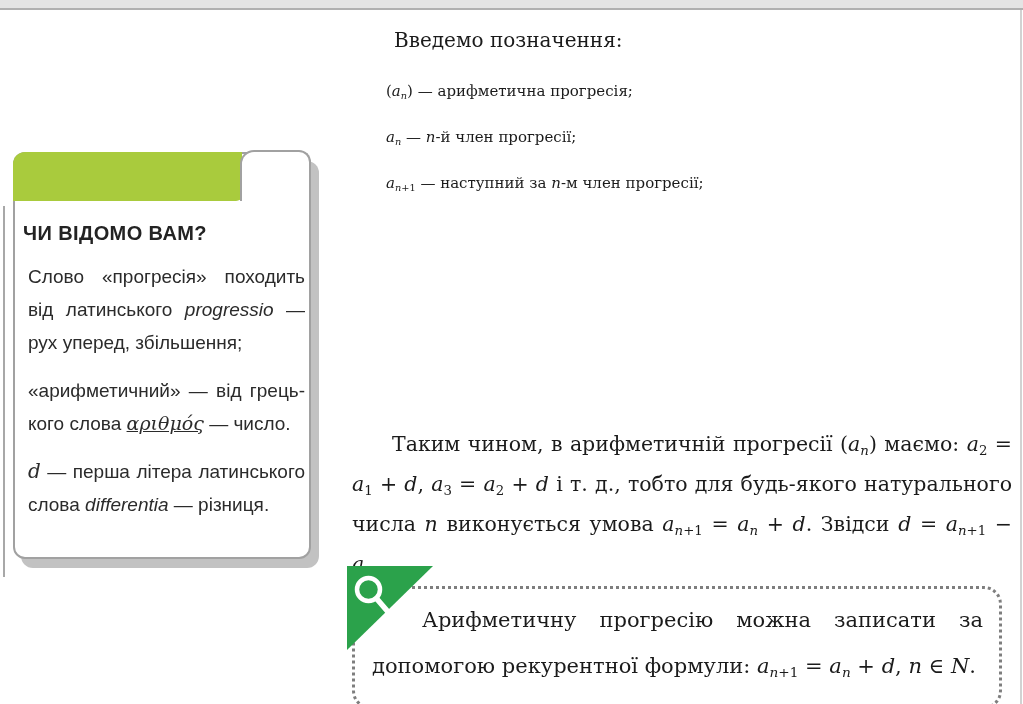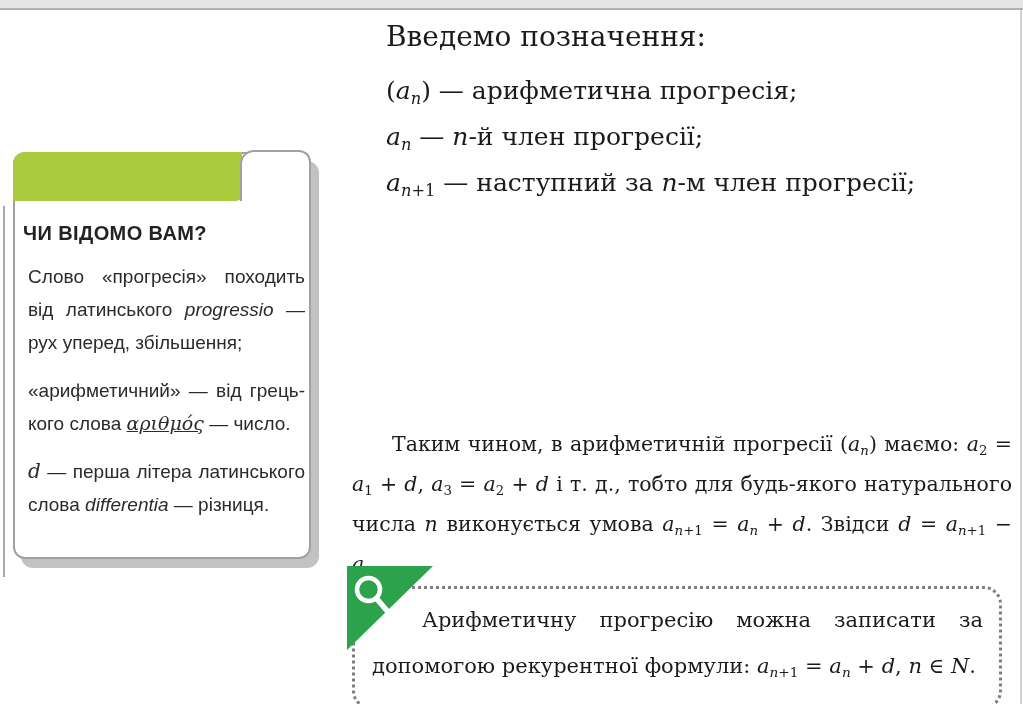--- a/index.html
+++ b/index.html
@@ -38,23 +38,23 @@
   .sb-p{
     position:relative;margin:15px 4px 0 13px;
     font-family:"Liberation Sans","DejaVu Sans",sans-serif;
     font-size:19px;line-height:33px;color:#2b2b2b;text-align:justify;hyphens:manual;
   }
   .sb-p i{font-style:italic;}
   .greek{font-family:"DejaVu Serif",serif;font-style:italic;text-decoration:underline;}
   .mvar{font-family:"DejaVu Serif",serif;font-style:italic;font-size:1.05em;}
 
   
-  .intro{position:absolute;left:386px;top:20px;margin:0;font-size:28px;}
+  .intro{position:absolute;left:386px;top:20px;margin:8px;font-size:20px;}
   .notation-list{position:absolute;left:386px;top:68px;}
-  .nrow{height:46px;line-height:46px;font-size:25px;white-space:nowrap;}
+  .nrow{height:46px;line-height:46px;font-size:15px;white-space:nowrap;}
   sub{font-size:.65em;line-height:0;vertical-align:-0.3em;}
   .para{
     position:absolute;left:352px;top:424px;width:660px;margin:0;
     font-size:20.5px;line-height:40px;text-indent:40px;text-align:justify;hyphens:manual;
   }
   
   .callout{
     position:absolute;left:352px;top:586px;width:650px;height:123px;
     border:3px dotted #7e7e7e;border-radius:18px;box-sizing:border-box;
   }

